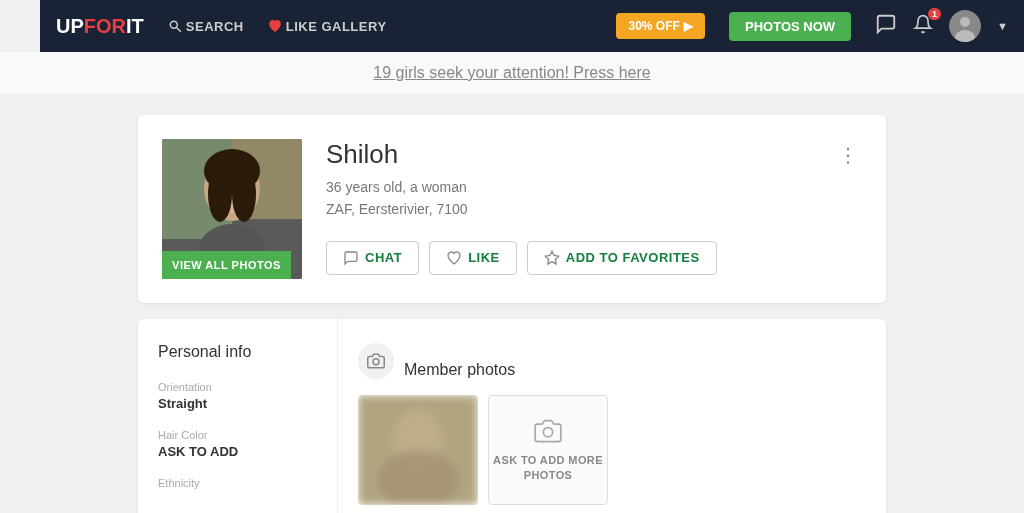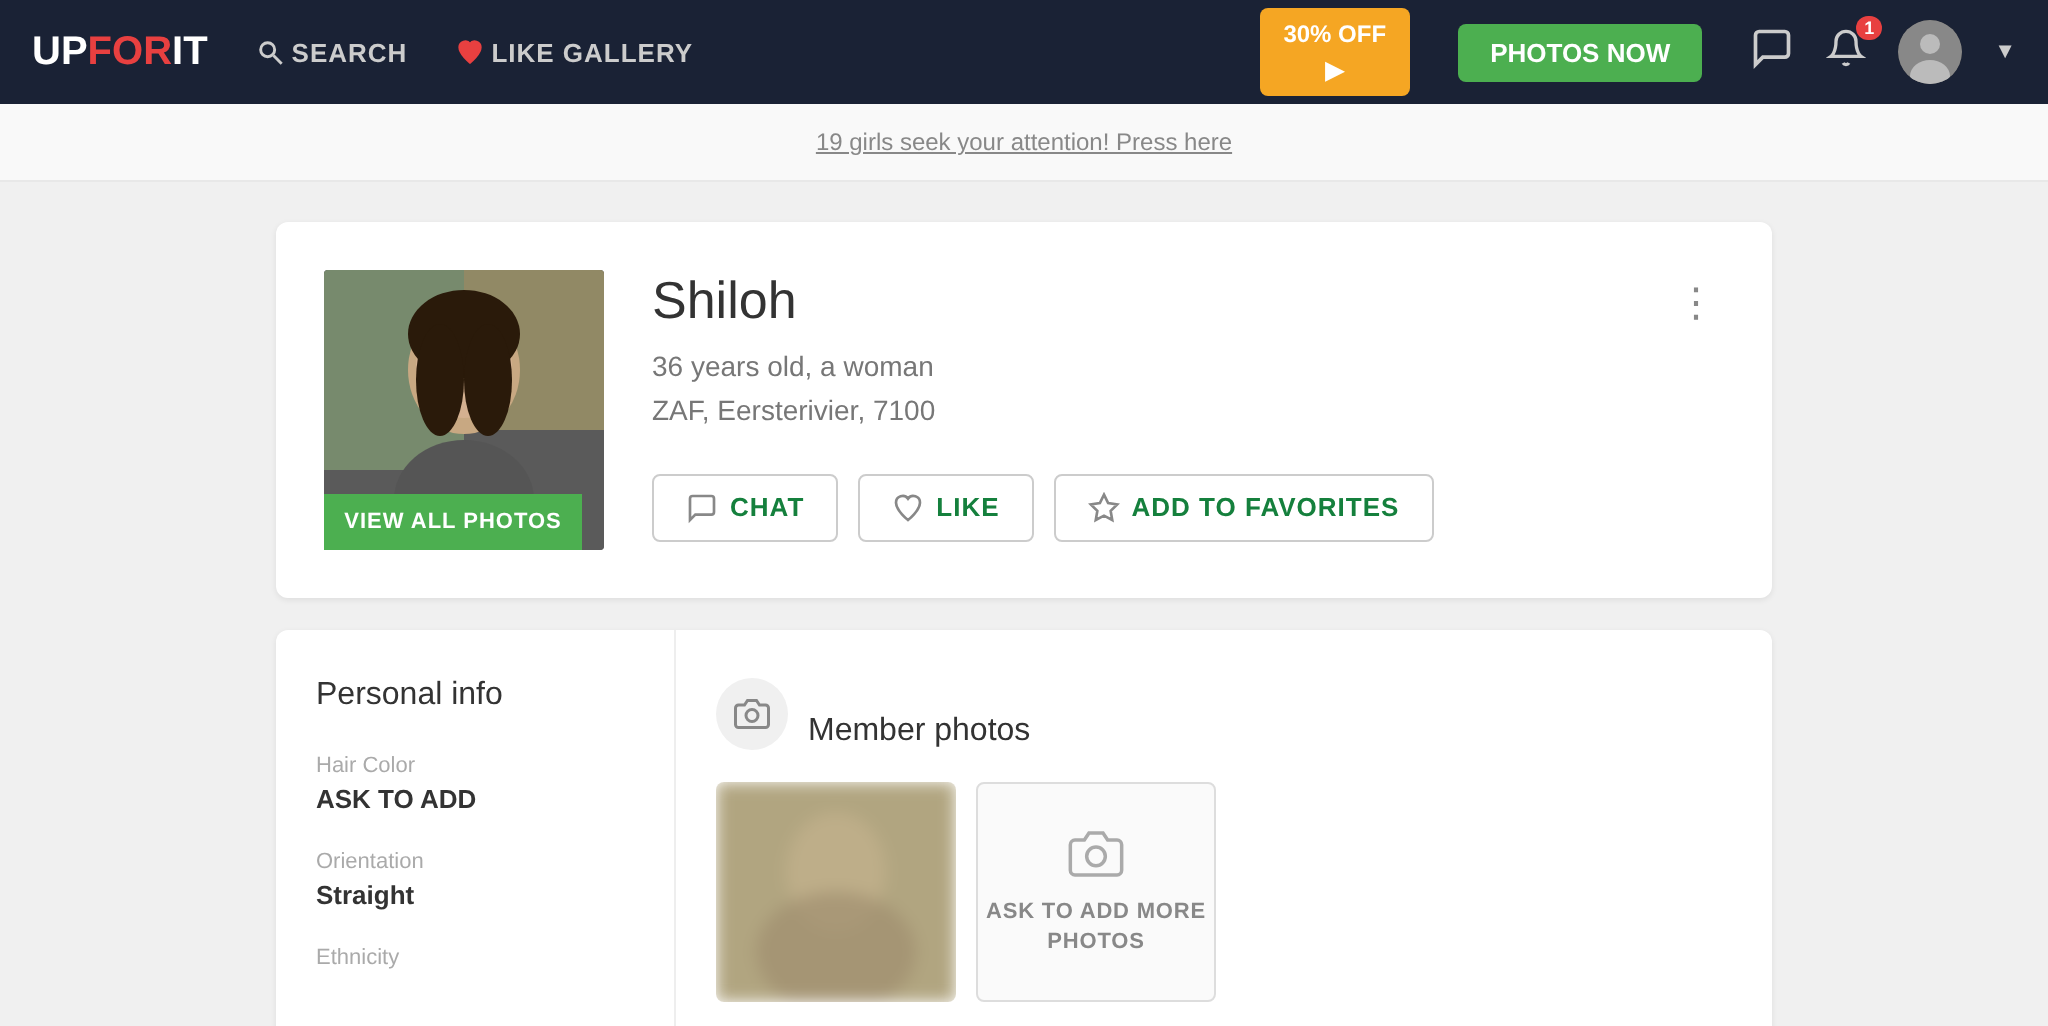--- a/index.html
+++ b/index.html
@@ -6,20 +6,21 @@
     body { font-family: Arial, sans-serif; background: #f0f0f0; min-width: 1024px; }
 
     
     .navbar {
       background: #1a2235;
       height: 52px;
       display: flex;
       align-items: center;
       padding: 0 16px;
       gap: 24px;
+      margin-left: 40px;
     }
     .navbar-logo {
       display: flex;
       align-items: center;
       gap: 2px;
     }
     .logo-up { color: #fff; font-weight: 900; font-size: 20px; }
     .logo-for { color: #e84040; font-weight: 900; font-size: 20px; }
     .logo-it { color: #fff; font-weight: 900; font-size: 20px; }
     .nav-link {
@@ -39,21 +40,20 @@
       color: #fff;
       font-weight: bold;
       font-size: 12px;
       padding: 6px 12px;
       border-radius: 4px;
       cursor: pointer;
       display: flex;
       align-items: center;
       gap: 4px;
       border: none;
-      flex-direction: column;
     }
     .btn-upgrade {
       background: #4caf50;
       color: #fff;
       font-weight: bold;
       font-size: 13px;
       padding: 7px 16px;
       border-radius: 4px;
       cursor: pointer;
       border: none;
@@ -94,21 +94,21 @@
       cursor: pointer;
     }
     .nav-dropdown-arrow { color: #ccc; font-size: 11px; cursor: pointer; }
 
     
     .attention-bar {
       background: #f9f9f9;
       border-bottom: 1px solid #e8e8e8;
       text-align: center;
       padding: 12px;
-      font-size: 12px;
+      font-size: 16px;
     }
     .attention-link {
       color: #888;
       text-decoration: underline;
       cursor: pointer;
     }
 
     
     .main-content {
       max-width: 780px;
@@ -427,27 +427,27 @@
       </div>
     </div>
   </div>
 
   <div class="bottom-section">
 
     <div class="personal-info">
       <h2 class="personal-info-title">Personal info</h2>
 
       <div class="info-field">
+        <div class="info-label">Orientation</div>
+        <div class="info-value">Straight</div>
+      </div>
+
+      <div class="info-field">
         <div class="info-label">Hair color</div>
         <div class="info-value">ASK TO ADD</div>
-      </div>
-
-      <div class="info-field">
-        <div class="info-label">Orientation</div>
-        <div class="info-value">Straight</div>
       </div>
 
       <div class="info-field">
         <div class="info-label">Ethnicity</div>
         <div class="info-value"></div>
       </div>
     </div>
 
     <div class="member-photos">
       <div class="member-photos-header">

